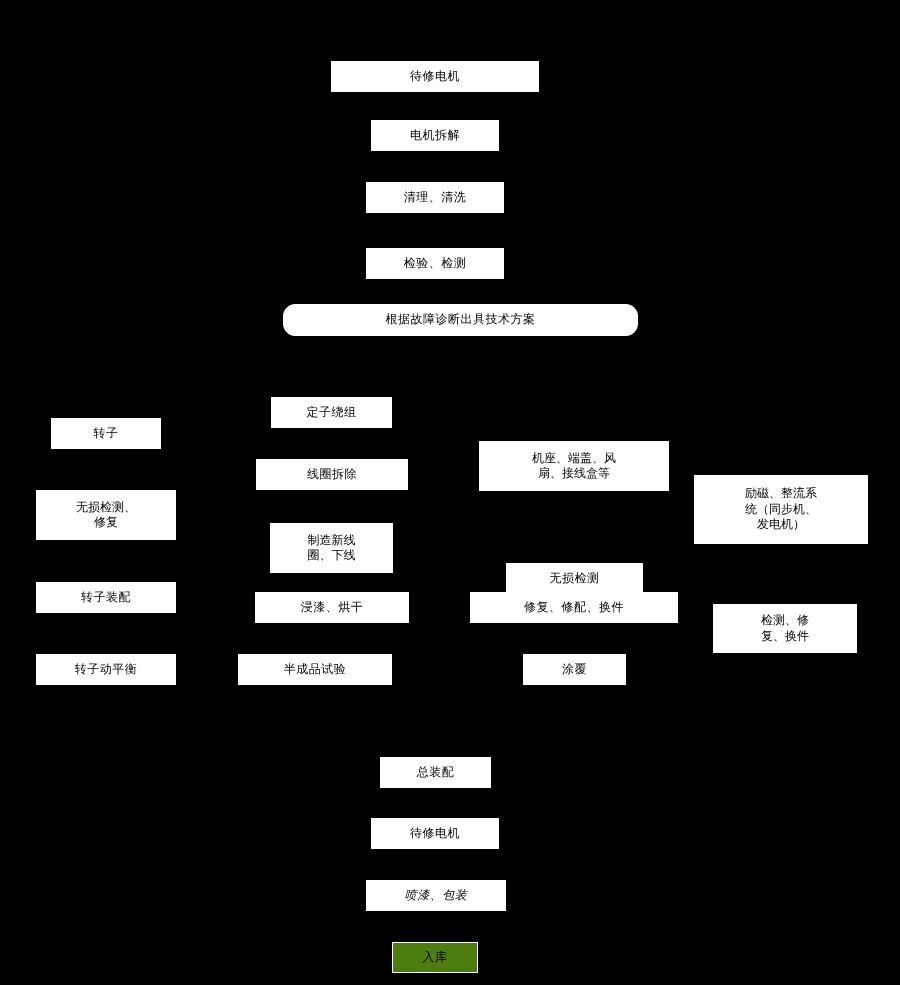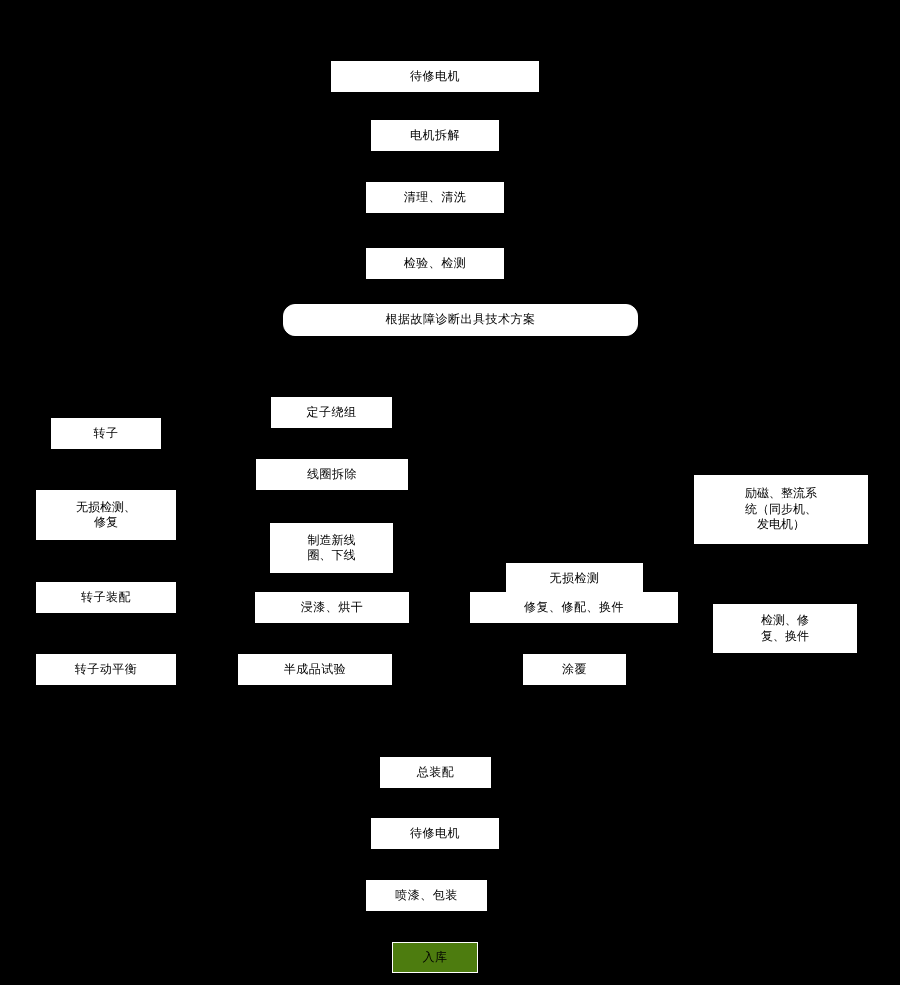--- a/index.html
+++ b/index.html
@@ -44,34 +44,36 @@
 <body>
 
 <div id="canvas" style="background: rgb(0, 0, 0);">
     <div class="node" style="left: 331px; top: 61px; width: 208px; height: 31px; background: rgb(255, 255, 255); color: rgb(0, 0, 0);">待修电机</div>
     <div class="node" style="left: 371px; top: 120px; width: 128px; height: 31px; background: rgb(255, 255, 255); color: rgb(0, 0, 0);">电机拆解</div>
     <div class="node" style="left: 366px; top: 182px; width: 138px; height: 31px; background: rgb(255, 255, 255); color: rgb(0, 0, 0);">清理、清洗</div>
     <div class="node" style="left: 366px; top: 248px; width: 138px; height: 31px; background: rgb(255, 255, 255); color: rgb(0, 0, 0);">检验、检测</div>
     <div class="node" style="left: 283px; top: 304px; width: 355px; height: 32px; background: rgb(255, 255, 255); color: rgb(0, 0, 0); border-radius: 12px;">根据故障诊断出具技术方案</div>
     <div class="node" style="left: 271px; top: 397px; width: 121px; height: 31px; background: rgb(255, 255, 255); color: rgb(0, 0, 0);">定子绕组</div>
     <div class="node" style="left: 51px; top: 418px; width: 110px; height: 31px; background: rgb(255, 255, 255); color: rgb(0, 0, 0);">转子</div>
+    <div class="node tight" style="left: 479px; top: 441px; width: 190px; height: 50px; background: rgb(255, 255, 255); color: rgb(0, 0, 0);">机座、端盖、风
+扇、接线盒等</div>
     <div class="node" style="left: 256px; top: 459px; width: 152px; height: 31px; background: rgb(255, 255, 255); color: rgb(0, 0, 0);">线圈拆除</div>
     <div class="node tight" style="left: 694px; top: 475px; width: 174px; height: 69px; background: rgb(255, 255, 255); color: rgb(0, 0, 0);">励磁、整流系
 统（同步机、
 发电机）</div>
     <div class="node tight" style="left: 36px; top: 490px; width: 140px; height: 50px; background: rgb(255, 255, 255); color: rgb(0, 0, 0);">无损检测、
 修复</div>
     <div class="node tight" style="left: 270px; top: 523px; width: 123px; height: 50px; background: rgb(255, 255, 255); color: rgb(0, 0, 0);">制造新线
 圈、下线</div>
     <div class="node" style="left: 506px; top: 531px; width: 137px; height: 31px; background: rgb(255, 255, 255); color: rgb(0, 0, 0); margin-top: 32px;">无损检测</div>
     <div class="node" style="left: 36px; top: 582px; width: 140px; height: 31px; background: rgb(255, 255, 255); color: rgb(0, 0, 0);">转子装配</div>
     <div class="node" style="left: 255px; top: 592px; width: 154px; height: 31px; background: rgb(255, 255, 255); color: rgb(0, 0, 0);">浸漆、烘干</div>
     <div class="node" style="left: 470px; top: 592px; width: 208px; height: 31px; background: rgb(255, 255, 255); color: rgb(0, 0, 0);">修复、修配、换件</div>
     <div class="node tight" style="left: 713px; top: 604px; width: 144px; height: 49px; background: rgb(255, 255, 255); color: rgb(0, 0, 0);">检测、修
 复、换件</div>
     <div class="node" style="left: 36px; top: 654px; width: 140px; height: 31px; background: rgb(255, 255, 255); color: rgb(0, 0, 0);">转子动平衡</div>
     <div class="node" style="left: 238px; top: 654px; width: 154px; height: 31px; background: rgb(255, 255, 255); color: rgb(0, 0, 0);">半成品试验</div>
     <div class="node" style="left: 523px; top: 654px; width: 103px; height: 31px; background: rgb(255, 255, 255); color: rgb(0, 0, 0);">涂覆</div>
     <div class="node" style="left: 380px; top: 757px; width: 111px; height: 31px; background: rgb(255, 255, 255); color: rgb(0, 0, 0);">总装配</div>
     <div class="node" style="left: 371px; top: 818px; width: 128px; height: 31px; background: rgb(255, 255, 255); color: rgb(0, 0, 0);">待修电机</div>
-    <div class="node" style="left: 366px; top: 880px; width: 121px; height: 31px; background: rgb(255, 255, 255); color: rgb(0, 0, 0);">喷漆、包装</div>
+    <div class="node" style="left: 366px; top: 880px; width: 140px; height: 31px; background: rgb(255, 255, 255); color: rgb(0, 0, 0); font-style: italic;">喷漆、包装</div>
     <div class="node" style="left: 392px; top: 942px; width: 86px; height: 31px; background: #4d7c0f; color: rgb(0, 0, 0); text-align: right;">入库</div>
   </div>
 
 </body></html>

